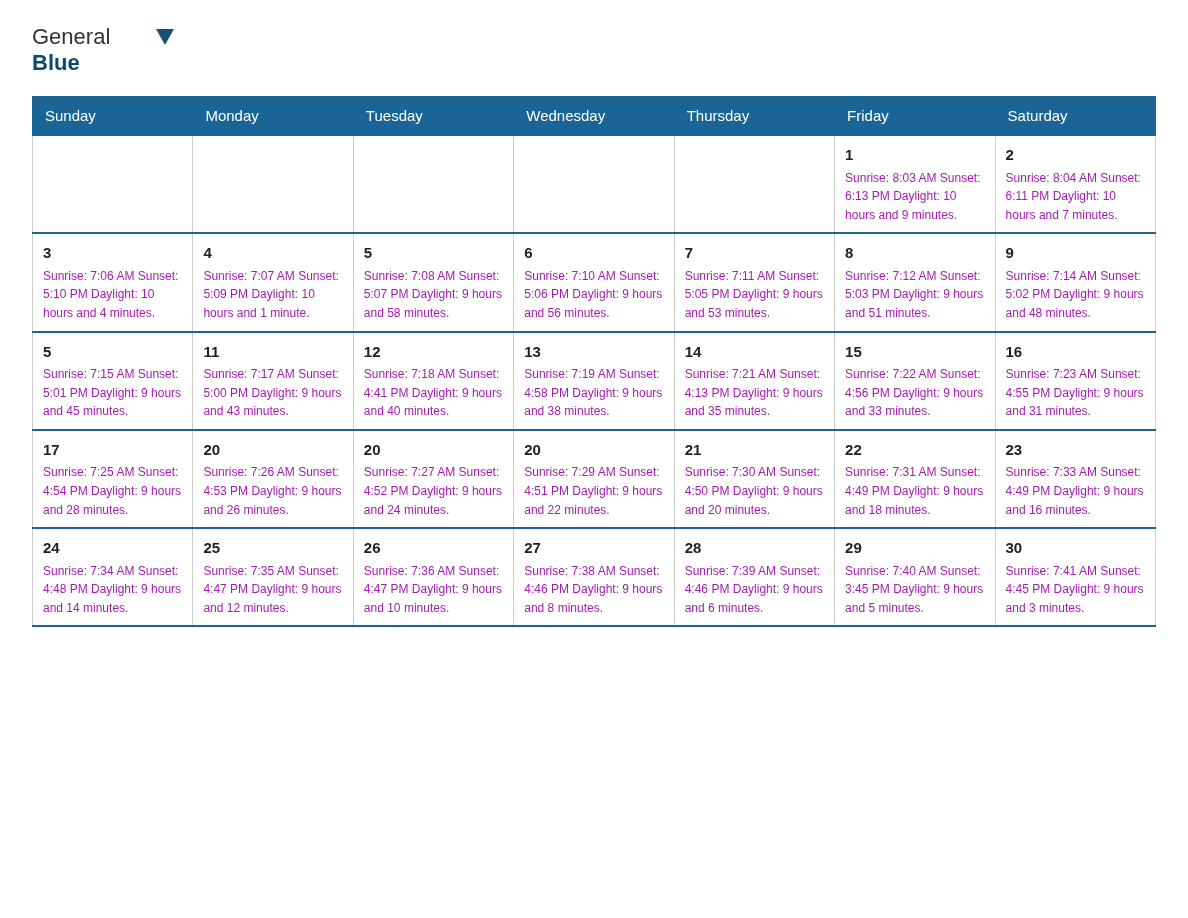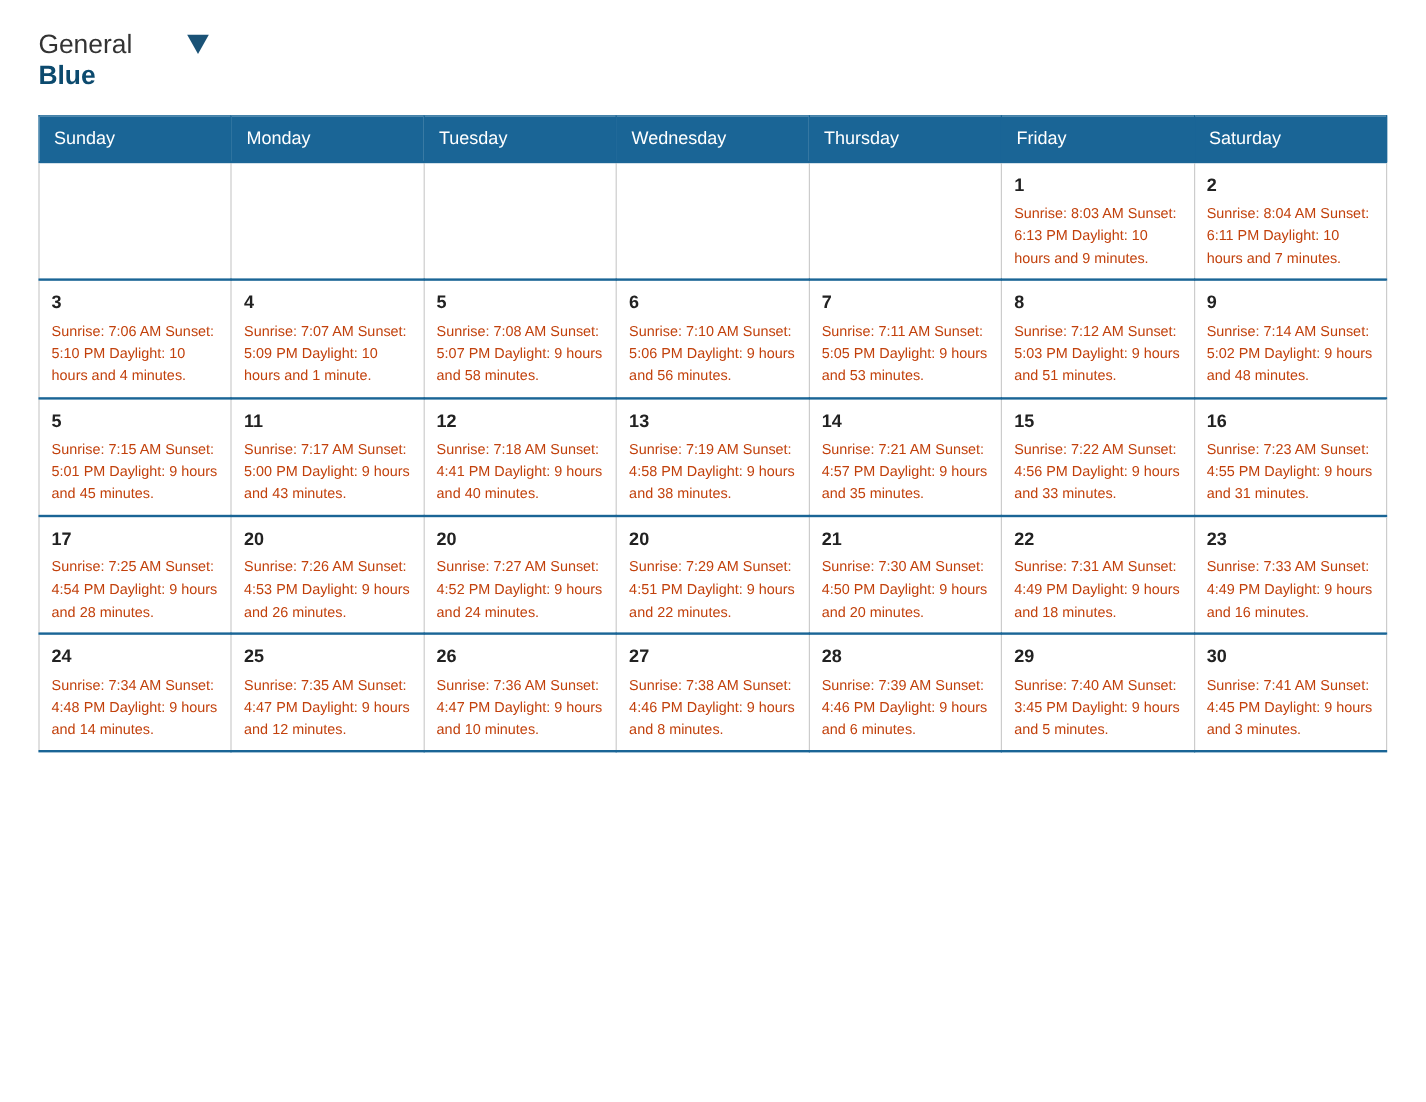--- a/index.html
+++ b/index.html
@@ -94,21 +94,21 @@
     }
     .day-number {
       font-size: 15px;
       font-weight: 600;
       color: #222;
       display: block;
       margin-bottom: 2px;
     }
     .day-info {
       font-size: 12px;
-      color: #c2410c;
+      color: #a21caf;
       line-height: 1.55;
     }
     .empty-cell {
       background: #f9f9f9;
     }
   </style>
 </head>
 <body>
 
 <div class="header-area">
@@ -223,21 +223,21 @@
         </td>
         <td>
           <span class="day-number">13</span>
           <div class="day-info">Sunrise: 7:19 AM
 Sunset: 4:58 PM
 Daylight: 9 hours and 38 minutes.</div>
         </td>
         <td>
           <span class="day-number">14</span>
           <div class="day-info">Sunrise: 7:21 AM
-Sunset: 4:57 PM
+Sunset: 4:13 PM
 Daylight: 9 hours and 35 minutes.</div>
         </td>
         <td>
           <span class="day-number">15</span>
           <div class="day-info">Sunrise: 7:22 AM
 Sunset: 4:56 PM
 Daylight: 9 hours and 33 minutes.</div>
         </td>
         <td>
           <span class="day-number">16</span>

